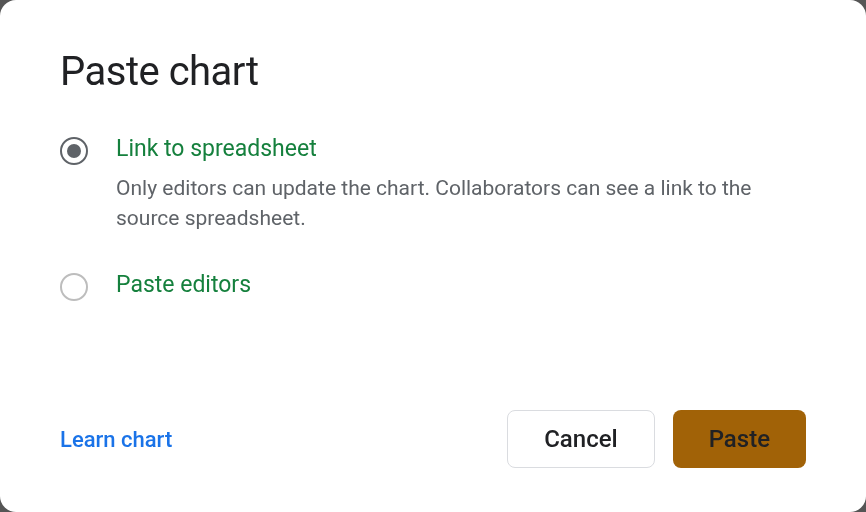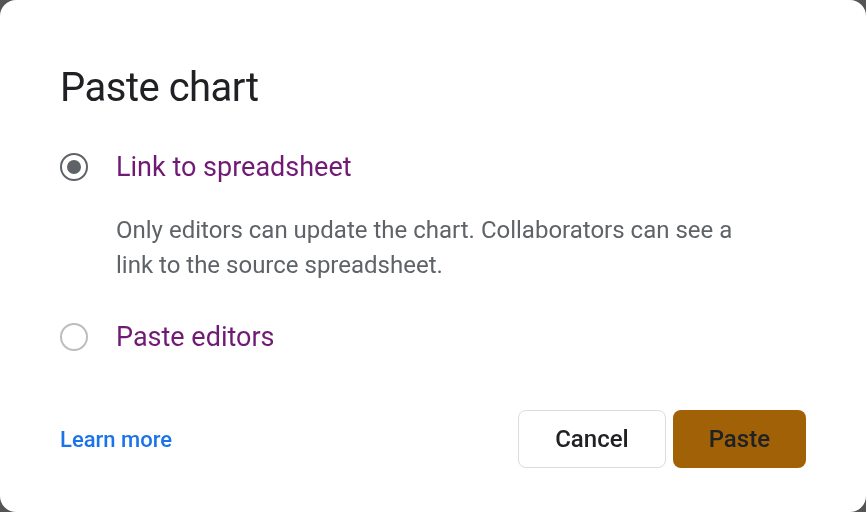--- a/index.html
+++ b/index.html
@@ -17,21 +17,21 @@
     background: #fff;
     border-radius: 16px;
     padding: 48px 60px 44px 60px;
     display: flex;
     flex-direction: column;
   }
   .title {
     font-size: 40px;
     font-weight: 400;
     color: #202124;
-    margin: 16px 0 40px 0;
+    margin: 0 0 40px 0;
     letter-spacing: -0.5px;
   }
   .options {
     display: flex;
     flex-direction: column;
     gap: 38px;
     flex: 1;
   }
   .option-row {
     display: flex;
@@ -60,48 +60,47 @@
     background: #5f6368;
     display: none;
   }
   .radio.selected .dot { display: block; }
   .option-text {
     display: flex;
     flex-direction: column;
     gap: 10px;
   }
   .option-label {
-    font-size: 27px;
-    color: #701a75;
+    font-size: 23px;
+    color: #15803d;
     font-weight: 400;
     line-height: 1.2;
   }
   .option-desc {
-    font-size: 24px;
+    font-size: 21px;
     color: #5f6368;
     line-height: 1.45;
     max-width: 640px;
-    margin-top: 20px;
   }
   .footer {
     display: flex;
     align-items: center;
     justify-content: space-between;
     margin-top: 24px;
   }
   .learn-more {
     color: #1a73e8;
     font-size: 22px;
     font-weight: 500;
     text-decoration: none;
     cursor: pointer;
   }
   .buttons {
     display: flex;
-    gap: 7px;
+    gap: 18px;
   }
   .btn {
     font-size: 24px;
     font-weight: 500;
     padding: 16px 36px;
     border-radius: 8px;
     cursor: pointer;
     font-family: inherit;
     line-height: 1;
   }
@@ -139,19 +138,19 @@
         
       </div>
       <div class="option-text">
         <div class="option-label">Paste editors</div>
       </div>
     </div>
 
   </div>
 
   <div class="footer">
-    <a class="learn-more">Learn more</a>
+    <a class="learn-more">Learn chart</a>
     <div class="buttons">
       <button class="btn btn-cancel">Cancel</button>
       <button class="btn btn-primary">Paste</button>
     </div>
   </div>
 </div>
 
 </body></html>

